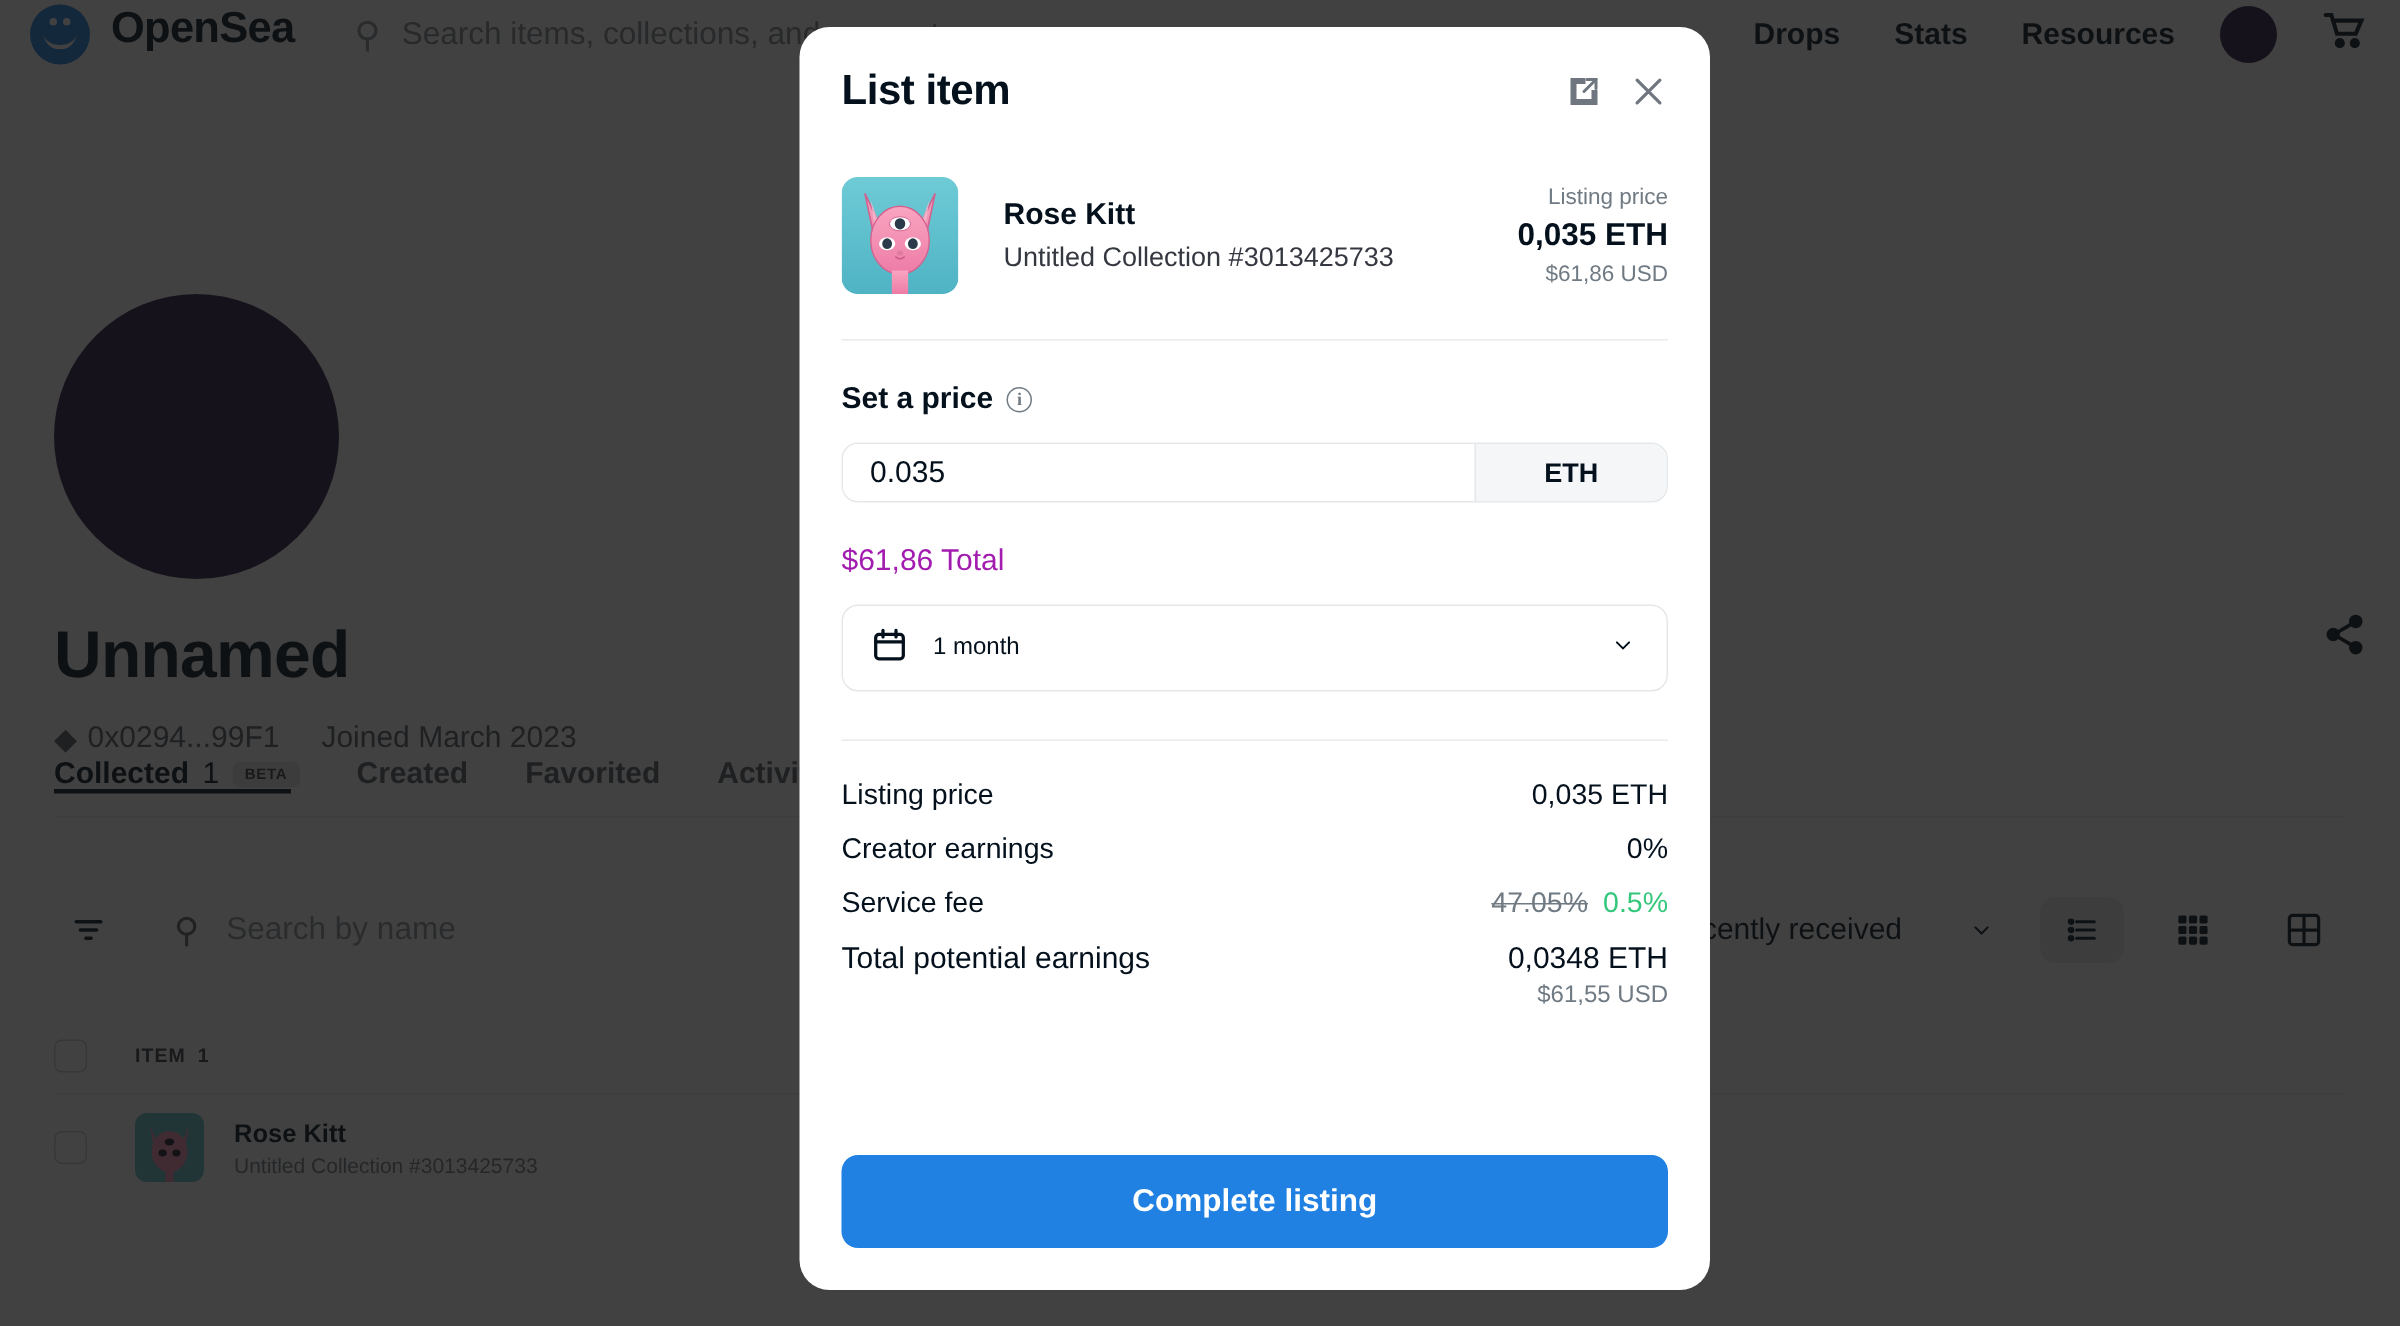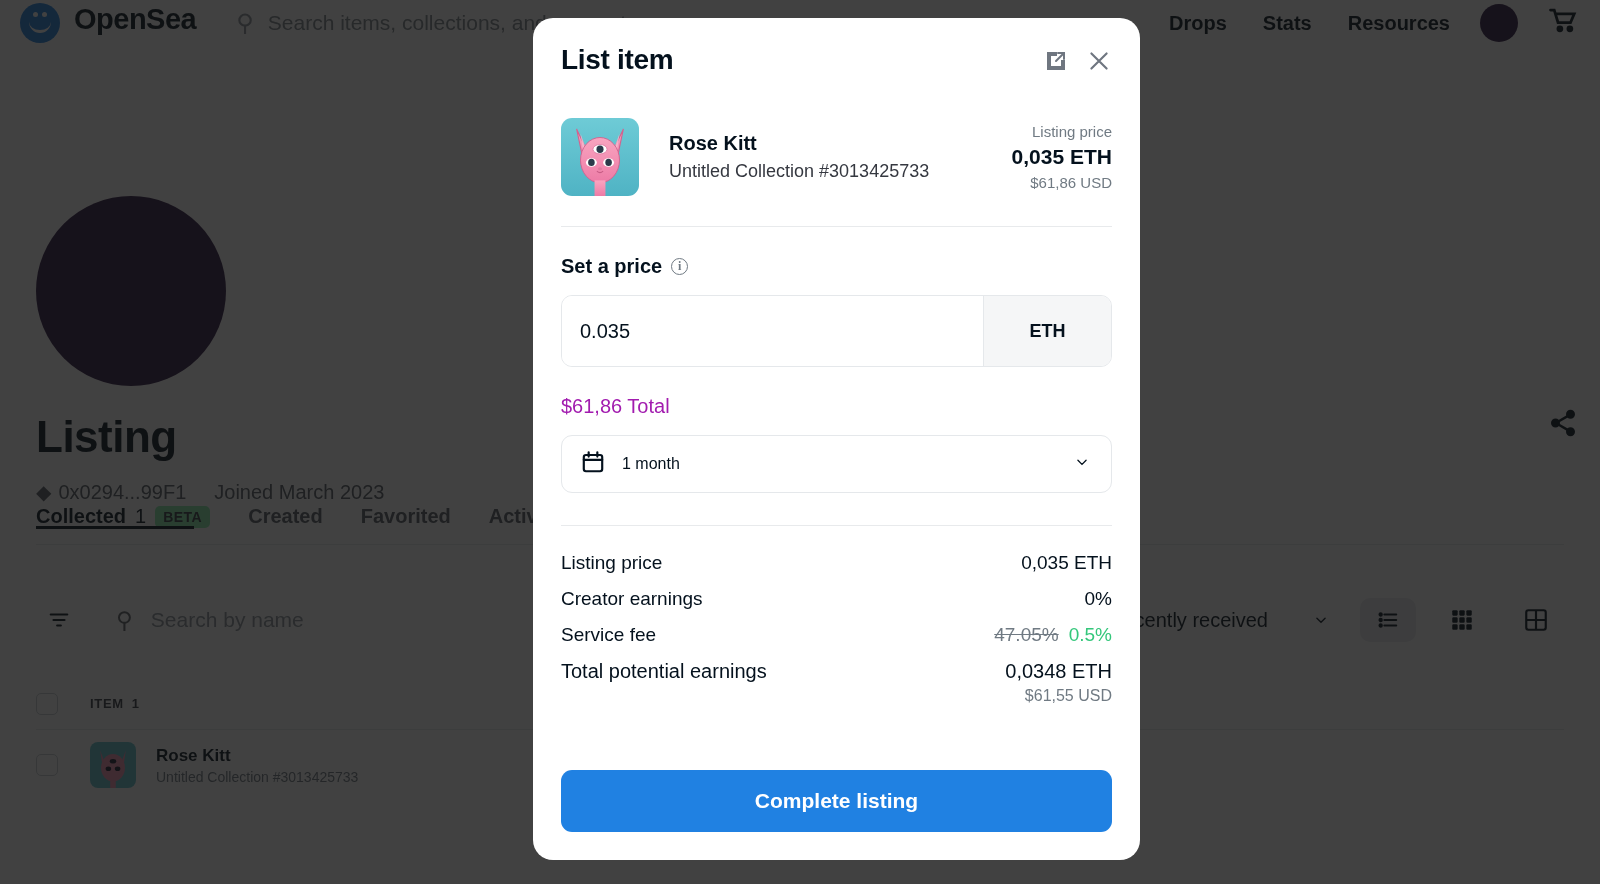--- a/index.html
+++ b/index.html
@@ -75,21 +75,21 @@
 
   .tabs {
     position: absolute; top: 505px; left: 36px; right: 36px;
     display: flex; align-items: flex-end; gap: 38px;
     border-bottom: 1px solid #e5e8eb; padding-bottom: 16px;
   }
   .tab { font-size: 20px; font-weight: bold; color: #545b63; display: flex; align-items: center; gap: 9px; }
   .tab.active { color: #04111d; }
   .tab-count { font-weight: normal; }
   .tab-badge {
-    background: #86efac; color: #353840; font-size: 14px; font-weight: bold;
+    background: #e5e5e5; color: #353840; font-size: 10px; font-weight: bold;
     padding: 3px 8px; border-radius: 5px; letter-spacing: .5px;
   }
   .tab.active::after {
     content: ""; position: absolute; left: 0; bottom: -1px;
     width: 158px; height: 3px; background: #04111d;
   }
   .tabs { position: absolute; }
   .tab.active { position: relative; }
 
   .toolbar {
@@ -178,21 +178,21 @@
     margin-top: 28px;
   }
   .info-circle {
     width: 17px; height: 17px; border-radius: 50%;
     border: 1.6px solid #707a83; color: #707a83;
     font-size: 12px; font-weight: bold; line-height: 14px; text-align: center;
     font-family: "Liberation Serif", serif;
   }
 
   .price-field {
-    margin-top: 17px; display: flex; height: 72px;
+    margin-top: 17px; display: flex; height: 40px;
     border: 1px solid #e5e8eb; border-radius: 11px; overflow: hidden;
   }
   .price-input {
     flex: 1; border: none; outline: none; padding: 0 18px;
     font-size: 20px; color: #04111d; font-family: "Liberation Sans", sans-serif;
     background: #fff;
   }
   .currency-tag {
     width: 128px; background: #f5f6f7; border-left: 1px solid #e5e8eb;
     display: flex; align-items: center; justify-content: center;
@@ -257,21 +257,21 @@
         <svg width="34" height="30" viewBox="0 0 24 24" fill="none" stroke="#04111d" stroke-width="2.2" stroke-linecap="round">
           <path d="M2 4h3l3 10h10l3-7H6"></path>
             <circle cx="9.5" cy="19" r="1.6" fill="#04111d"></circle>
             <circle cx="17.5" cy="19" r="1.6" fill="#04111d"></circle>
         </svg>
       </div>
     </div>
 
     <div class="profile">
       <div class="profile-avatar"></div>
-      <div class="profile-name">Listing</div>
+      <div class="profile-name">Unnamed</div>
       <div class="profile-meta">
         <div class="profile-addr">
           <span class="eth-glyph">◆</span>
           <span>0x0294...99F1</span>
         </div>
         <div>Joined March 2023</div>
       </div>
     </div>
 
     <div class="tabs">

